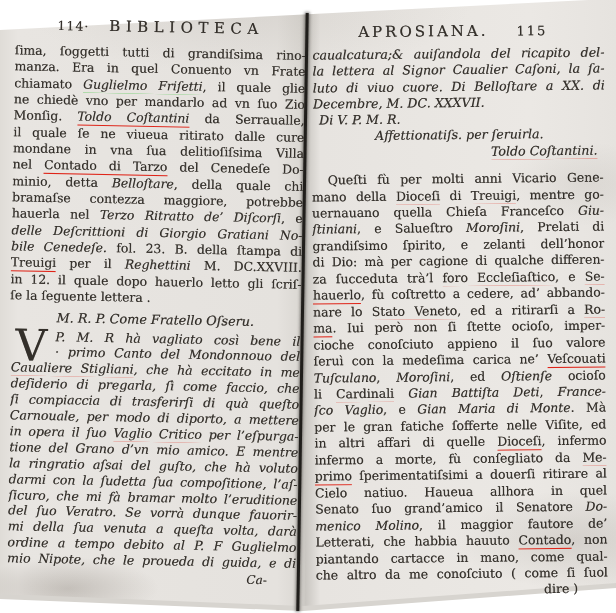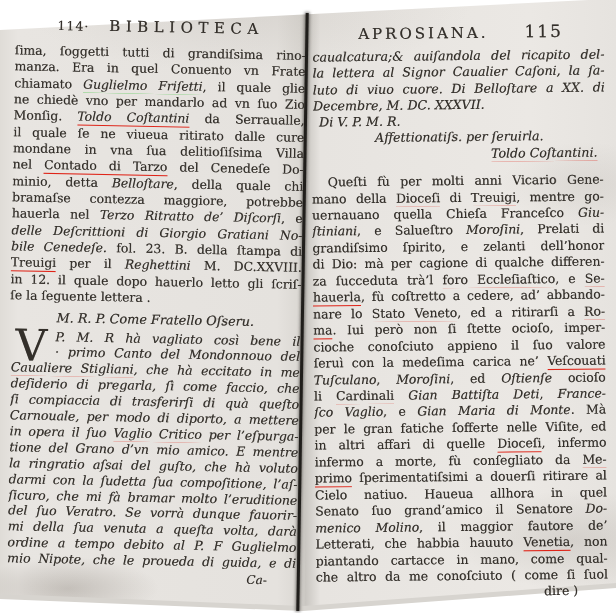--- a/index.html
+++ b/index.html
@@ -38,21 +38,21 @@
   .page{position:absolute;color:#332f2a;text-shadow:.3px 0 0 rgba(51,47,42,.55);}
   .page-left{left:4px;top:4px;width:298px;height:604px;transform:rotate(1.1deg);}
   .page-right{left:307px;top:0;width:309px;height:613px;transform:rotate(-0.6deg);}
 
   .hdr{display:flex;align-items:baseline;}
   .hdr-left{margin:14px 0 0 6px;}
   .pnum-left{font-size:12.5px;letter-spacing:1px;margin-left:42px;}
   .title-left{font-size:15px;letter-spacing:5.5px;margin-left:20px;}
   .hdr-right{margin:22px 0 0 10px;}
   .title-right{font-size:15px;letter-spacing:3px;margin-left:44px;}
-  .pnum-right{font-size:17px;letter-spacing:2px;margin-left:36px;}
+  .pnum-right{font-size:13px;letter-spacing:2px;margin-left:28px;}
 
   .tblock{overflow:hidden;}
   .par-left{width:291px;margin:9px 0 0 6px;font-size:12.4px;line-height:16.35px;}
   .heading-left{width:291px;margin:5px 0 0 6px;text-align:center;font-style:italic;font-size:12.8px;}
   .letter-left{width:289px;margin:4px 0 0 8px;font-size:12.5px;line-height:15.9px;font-style:italic;}
   .catchword-left{width:268px;margin-top:2px;text-align:right;font-style:italic;font-size:12px;}
   .letterend-right{width:292px;margin:6px 0 0 8px;font-size:12.6px;line-height:16.3px;font-style:italic;}
   .par-right{width:292px;margin:11px 0 0 6px;font-size:12.4px;line-height:16.45px;}
 
   .tline{text-align:justify;text-align-last:justify;overflow:hidden;}
@@ -137,34 +137,34 @@
         <div class="tline a-r" style="padding-right: 8px;"><span class="ul-red">Toldo Coſtantini.</span></div>
       </div>
     <div class="tblock par-right">
         <div class="tline" style="padding-left: 16px;"><span>Queſti fù per molti anni Vicario Gene-</span></div>
         <div class="tline"><span>mano della </span><span class="ul-red">Dioceſi</span><span> di </span><span class="ul-red">Treuigi</span><span>, mentre go-</span></div>
         <div class="tline"><span>uernauano quella Chieſa Franceſco </span><span class="it">Giu-</span></div>
         <div class="tline"><span class="it">ſtiniani</span><span>, e Salueſtro </span><span class="it">Moroſini</span><span>, Prelati di</span></div>
         <div class="tline"><span>grandiſsimo ſpirito, e zelanti dell’honor</span></div>
         <div class="tline"><span>di Dio: mà per cagione di qualche differen-</span></div>
         <div class="tline"><span>za ſucceduta trà’l </span><span class="ul-red">foro Eccleſiaſtico</span><span>, e </span><span class="ul-red">Se-</span></div>
-        <div class="tline"><span class="ul-red">hauerla</span><span>, fù coſtretto a cedere, ad’ abbando-</span></div>
+        <div class="tline"><span class="ul-red">hauerlo</span><span>, fù coſtretto a cedere, ad’ abbando-</span></div>
         <div class="tline"><span>nare lo </span><span class="ul-red">Stato Veneto</span><span>, ed a ritirarſi a </span><span class="ul-red">Ro-</span></div>
         <div class="tline"><span class="ul-red">ma</span><span>. Iui però non ſi ſtette ocioſo, imper-</span></div>
         <div class="tline"><span>cioche conoſciuto appieno il ſuo valore</span></div>
         <div class="tline"><span>ſeruì con la medeſima carica ne’ </span><span class="ul-red">Veſcouati</span></div>
         <div class="tline"><span class="it">Tuſculano</span><span>, </span><span class="it">Moroſini</span><span>, ed </span><span class="it">Oſtienſe</span><span> ocioſo</span></div>
         <div class="tline"><span>li </span><span class="ul-red">Cardinali</span><span> </span><span class="it">Gian Battiſta Deti</span><span>, </span><span class="it">France-</span></div>
         <div class="tline"><span class="it">ſco Vaglio</span><span>, e </span><span class="it">Gian Maria di Monte</span><span>. Mà</span></div>
         <div class="tline"><span>per le gran fatiche ſofferte nelle Viſite, ed</span></div>
         <div class="tline"><span>in altri affari di quelle </span><span class="ul-red">Dioceſi</span><span>, infermo</span></div>
         <div class="tline"><span>infermo a morte, fù conſegliato da </span><span class="ul-red">Me-</span></div>
         <div class="tline"><span class="ul-red">primo</span><span> ſperimentatiſsimi a douerſi ritirare al</span></div>
         <div class="tline"><span>Cielo natiuo. Haueua allhora in quel</span></div>
         <div class="tline"><span>Senato ſuo grand’amico il Senatore </span><span class="it">Do-</span></div>
         <div class="tline"><span class="it">menico Molino</span><span>, il maggior fautore de’</span></div>
-        <div class="tline"><span>Letterati, che habbia hauuto </span><span class="ul-red">Venetia</span><span>, non</span></div>
+        <div class="tline"><span>Letterati, che habbia hauuto </span><span class="ul-red">Contado</span><span>, non</span></div>
         <div class="tline"><span>piantando cartacce in mano, come qual-</span></div>
         <div class="tline"><span>che altro da me conoſciuto ( come ſi ſuol</span></div>
         <div class="tline a-r" style="padding-right: 30px;"><span>dire )</span></div>
       </div>
   </div>
 </div>
 
 </body></html>

